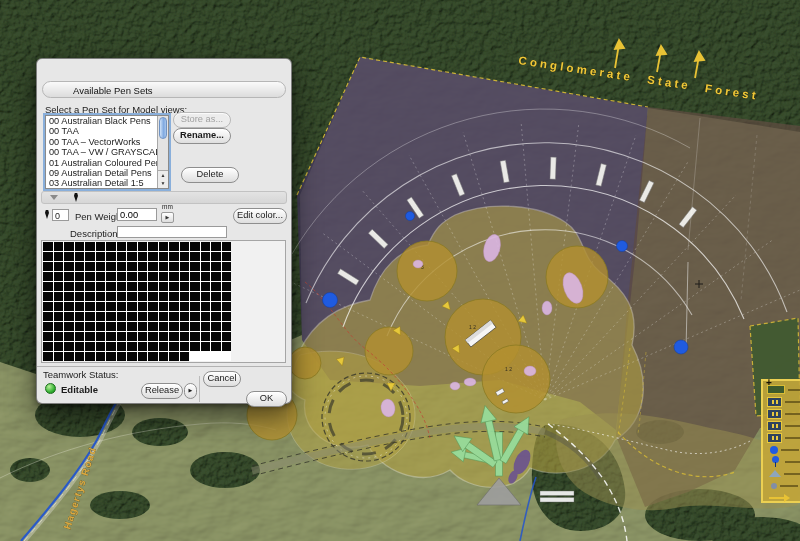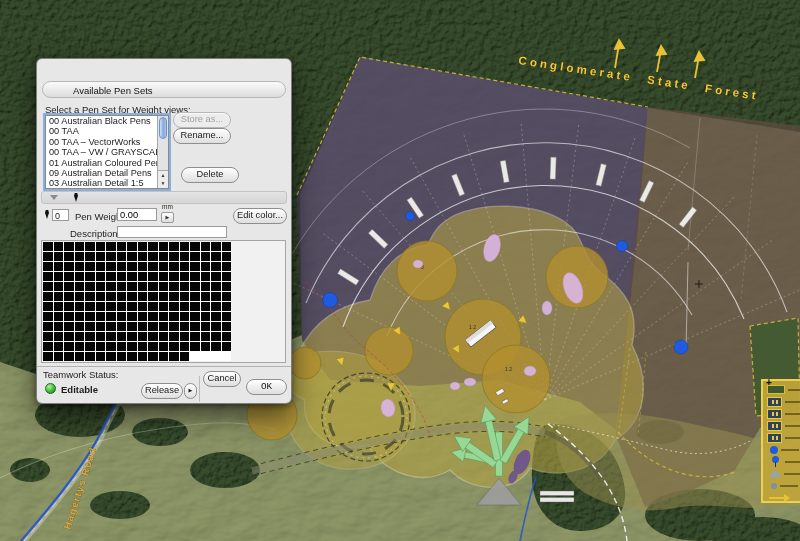--- a/index.html
+++ b/index.html
@@ -352,21 +352,21 @@
     </div>
   <div class="lrow">
       <span class="larr"></span>
     </div>
 </div>
 
 <div class="dialog">
 
   <div class="band">Available Pen Sets</div>
 
-  <div class="list-label">Select a Pen Set for Weight views:</div>
+  <div class="list-label">Select a Pen Set for Model views:</div>
 
   <div class="listbox">
     <div class="pen-items" id="pen-list">
         <div class="pen-item">00 Australian Black Pens</div>
         <div class="pen-item">00 TAA</div>
         <div class="pen-item">00 TAA – VectorWorks</div>
         <div class="pen-item">00 TAA – VW / GRAYSCALE</div>
         <div class="pen-item">01 Australian Coloured Pens</div>
         <div class="pen-item">09 Australian Detail Pens</div>
         <div class="pen-item">03 Australian Detail 1:5</div>
@@ -374,21 +374,21 @@
     <div class="vscroll">
       <div class="vthumb"></div>
       <div class="varrows">
         <div>▲</div>
         <div>▼</div>
       </div>
     </div>
   </div>
 
   <div class="btn disabled" style="left:136px;top:53px;width:56px;">Store as...</div>
-  <div class="btn" style="left:136px;top:69px;width:56px;">Rename...</div>
+  <div class="btn" style="left:136px;top:69px;width:56px;font-weight:bold;">Rename...</div>
   <div class="btn" style="left:144px;top:108px;width:56px;">Delete</div>
 
   <div class="band2">
     <span class="disc"></span>
     <span class="penglyph pg-a"></span>
   </div>
 
   <span class="penglyph pg-b"></span>
   <div class="numbox">0</div>
   <div class="pw-label">Pen Weight:</div>
@@ -619,14 +619,14 @@
 
   <div class="footline"></div>
   <div class="tw-label">Teamwork Status:</div>
   <span class="ball"></span>
   <div class="editable">Editable</div>
 
   <div class="btn" style="left:104px;top:324px;width:40px;">Release</div>
   <div class="btn" style="left:147px;top:324px;width:11px;font-size:5px;">▶</div>
   <div class="vline"></div>
   <div class="btn" style="left:166px;top:312px;width:36px;">Cancel</div>
-  <div class="btn" style="left:209px;top:320px;width:39px;font-family:Liberation Mono, monospace;">OK</div>
+  <div class="btn" style="left:209px;top:332px;width:39px;">OK</div>
 </div>
 
 </body></html>

